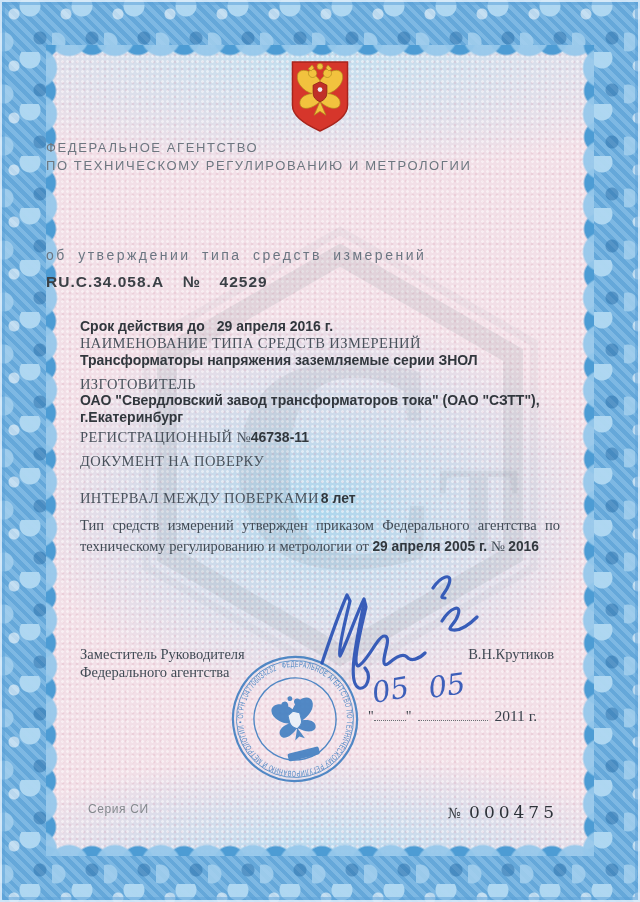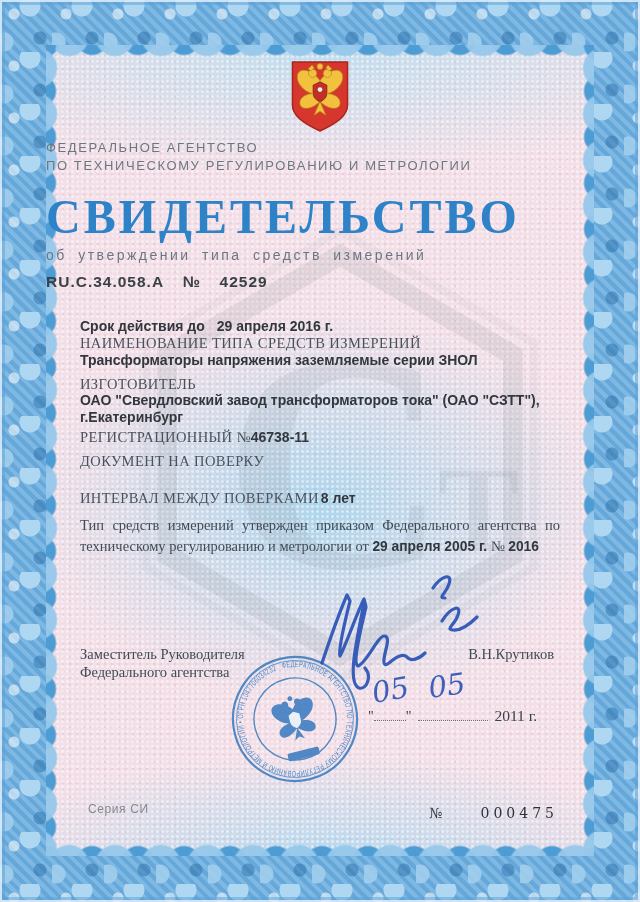--- a/index.html
+++ b/index.html
@@ -93,21 +93,21 @@
   .date-line{position:absolute;left:0;bottom:2px;white-space:nowrap;font-family:"Liberation Serif","DejaVu Serif",serif;
              color:#3b424a;font-size:14px;padding-left:34px;}
   .dseg{display:inline-block;border-bottom:1.6px dotted #6a6f74;height:11px;}
   .dseg.short{width:32px;} .dseg.long{width:70px;margin-left:7px;}
   .dq{color:#3b424a;}
   .year{margin-left:6px;font-size:15.5px;color:#39414b;}
 
   .footer-series{left:42px;bottom:40px;color:#84898e;font-size:12px;letter-spacing:.6px;}
   .footer-num{right:36px;bottom:34px;color:#2c3138;font-family:"DejaVu Serif","Liberation Serif",serif;}
   .footer-num .no{font-size:14px;margin-right:8px;color:#3a3f45;}
-  .footer-num .serial{font-size:14px;letter-spacing:4px;margin-left:30px;}
+  .footer-num .serial{font-size:17px;letter-spacing:4px;}
 </style>
 </head>
 <body>
 
 <div class="page">
   <div class="inner">
 
     <svg class="watermark" width="548" height="811" viewBox="0 0 548 811">
       <polygon points="294,210 467,310 467,510 294,610 121,510 121,310" fill="none" stroke="#7d8a96" stroke-width="20" opacity="0.15"></polygon>
       <polygon points="294,186 488,298 488,522 294,634 100,522 100,298" fill="none" stroke="#8b97a2" stroke-width="8" opacity="0.08"></polygon>
@@ -133,21 +133,20 @@
       </g>
       <path d="M32 23 l7 3.5 v8 q0 6 -7 9 q-7 -3 -7 -9 v-8 Z" fill="#c03028" stroke="#8e1f18" stroke-width="0.8"></path>
       <circle cx="32" cy="31" r="2.4" fill="#eceef4"></circle>
     </svg>
 
     <div class="abs center agency">
       <div>ФЕДЕРАЛЬНОЕ АГЕНТСТВО</div>
       <div>ПО ТЕХНИЧЕСКОМУ РЕГУЛИРОВАНИЮ И МЕТРОЛОГИИ</div>
     </div>
 
-    <div class="abs center title">СВИДЕТЕЛЬСТВО</div>
     <div class="abs center subtitle">об утверждении типа средств измерений</div>
     <div class="abs center certnum">RU.C.34.058.A&nbsp;&nbsp;№&nbsp;&nbsp;42529</div>
 
     <div class="abs ltxt validity">
       <span>Срок действия до</span><span class="val">29 апреля 2016 г.</span>
     </div>
 
     <div class="abs ltxt lbl f-name-lbl">НАИМЕНОВАНИЕ ТИПА СРЕДСТВ ИЗМЕРЕНИЙ</div>
     <div class="abs ltxt val-bold f-name-val">Трансформаторы напряжения заземляемые серии ЗНОЛ</div>
 

